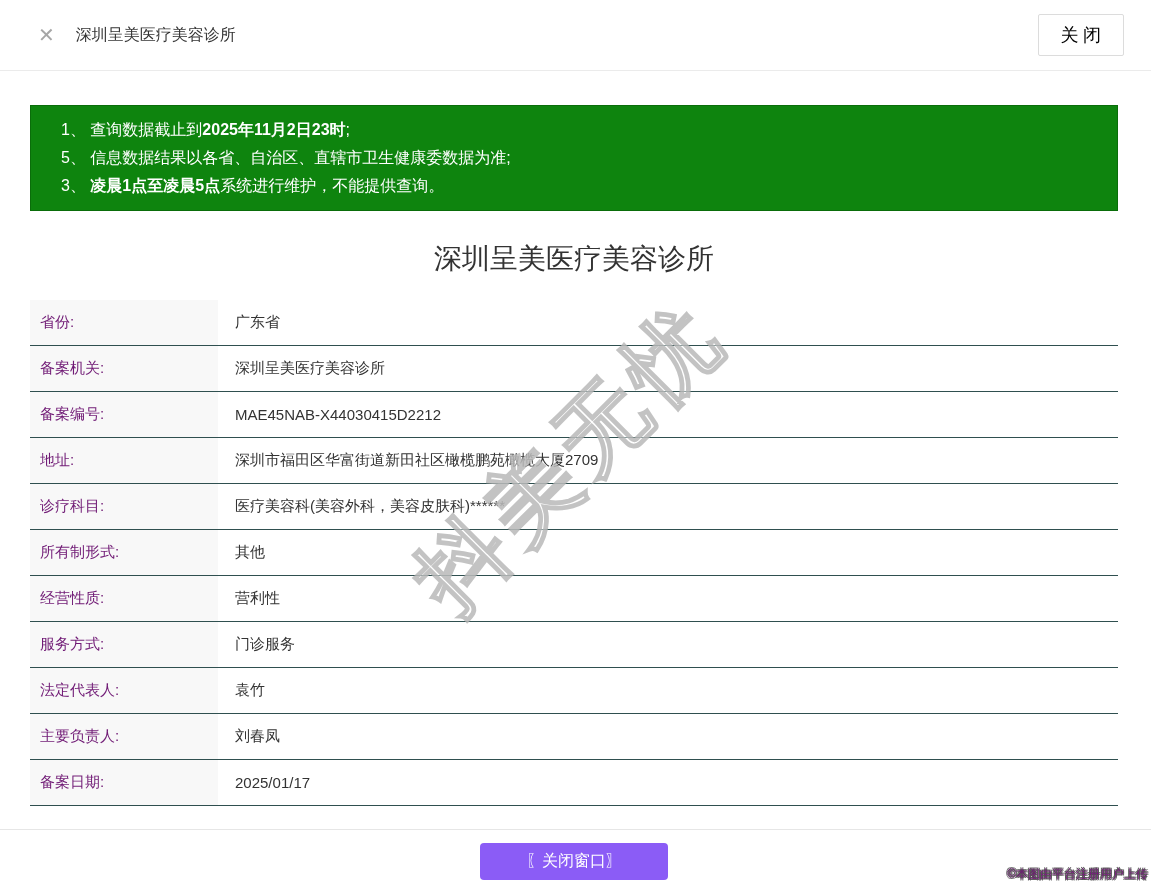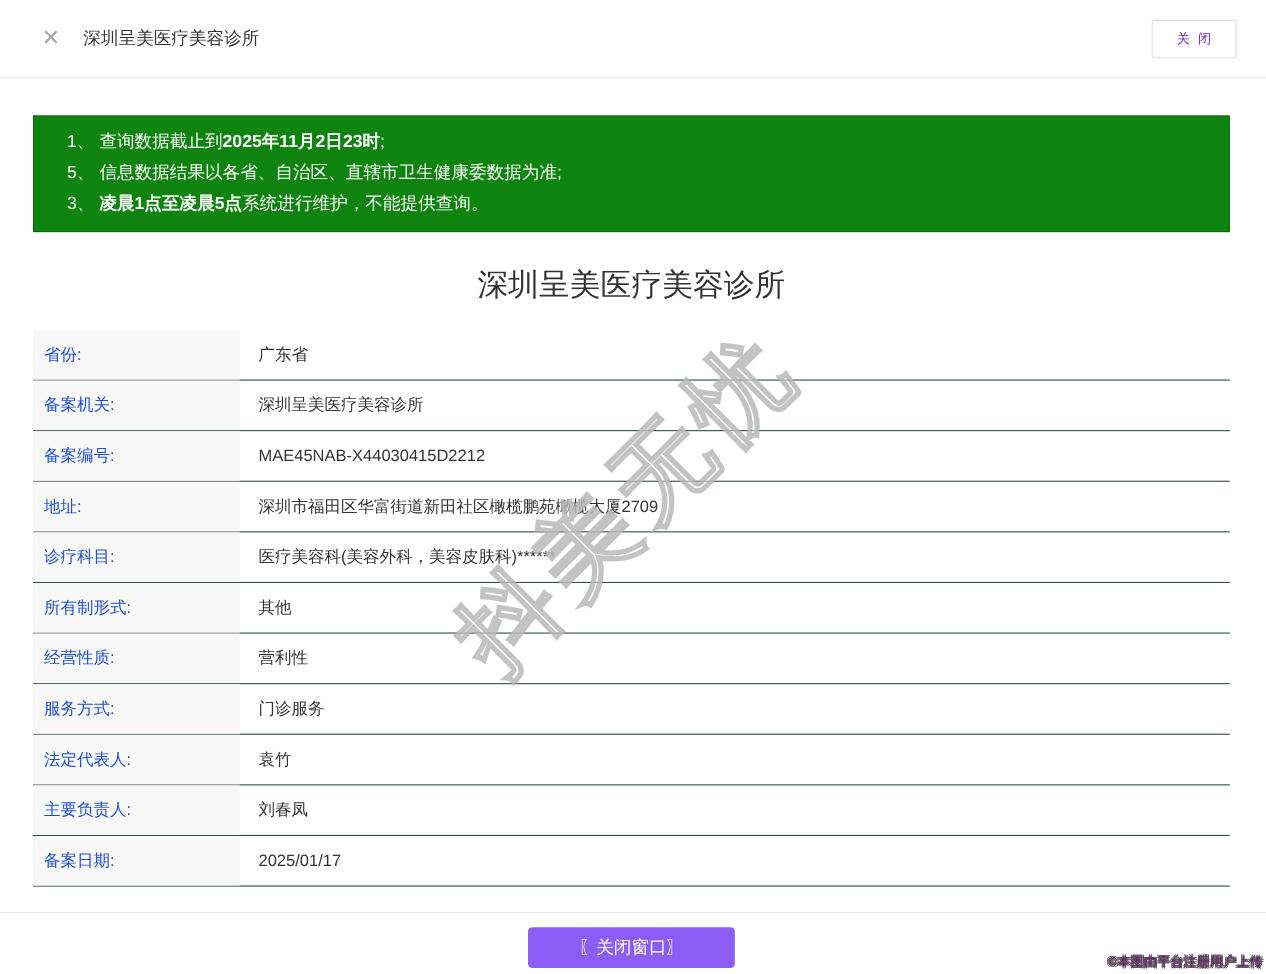--- a/index.html
+++ b/index.html
@@ -28,25 +28,25 @@
     cursor: pointer;
     line-height: 1;
     margin-right: 21px;
   }
   .win-title { font-size: 16px; color: #333; }
   .spacer { flex: 1; }
   .close-btn {
     background: #fff;
     border: 1px solid #dcdcdc;
     border-radius: 2px;
-    font-size: 12px;
-    color: #6d28d9;
+    font-size: 18px;
+    color: #000000;
     padding: 8px 22px;
     cursor: pointer;
-    font-family: Liberation Mono, monospace;
+    font-family: Liberation Serif, serif;
   }
   
   .content { padding: 34px 33px 0 30px; position: relative; z-index: 1; }
   .notice {
     background: #0e840e;
     border: 1px solid #0a6d0a;
     color: #ffffff;
     font-size: 16px;
     line-height: 28px;
     padding: 10px 10px 10px 30px;
@@ -68,21 +68,21 @@
     align-items: stretch;
     border-bottom: 1px solid #2f4f4f;
     font-size: 15px;
   }
   .cell-label {
     width: 188px;
     background: #f8f8f8;
     display: flex;
     align-items: center;
     padding-left: 10px;
-    color: #1d4ed8;
+    color: #701a75;
   }
   .cell-value {
     flex: 1;
     display: flex;
     align-items: center;
     padding-left: 17px;
     color: #333;
   }
   
   .footer-divider {

